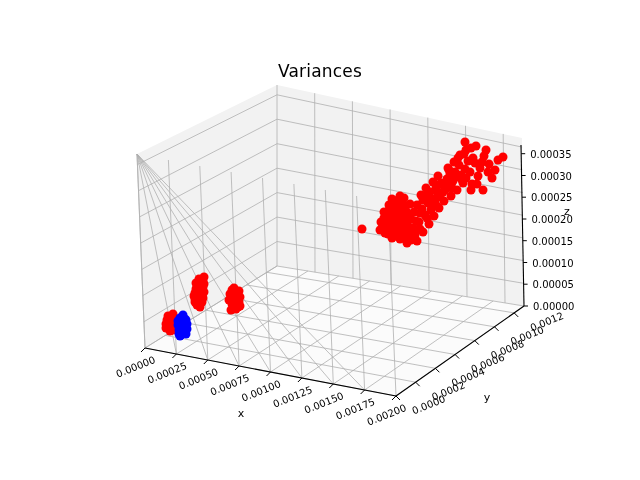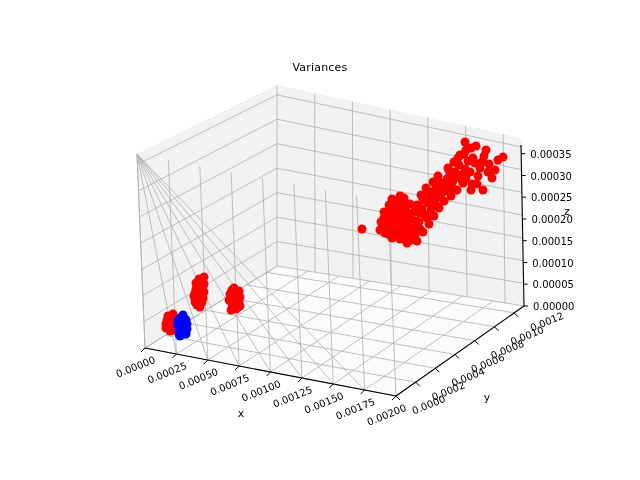--- a/index.html
+++ b/index.html
@@ -21,21 +21,21 @@
     top: 0;
     width: 640px;
     height: 480px;
   }
   #chart-title {
     position: absolute;
     left: 0;
     top: 61px;
     width: 640px;
     text-align: center;
-    font-size: 11px;
+    font-size: 17px;
     color: #000000;
     letter-spacing: .2px;
   }
   .tick-label {
     font-size: 10px;
     fill: #000000;
   }
   .axis-name {
     font-size: 11px;
     fill: #000000;

